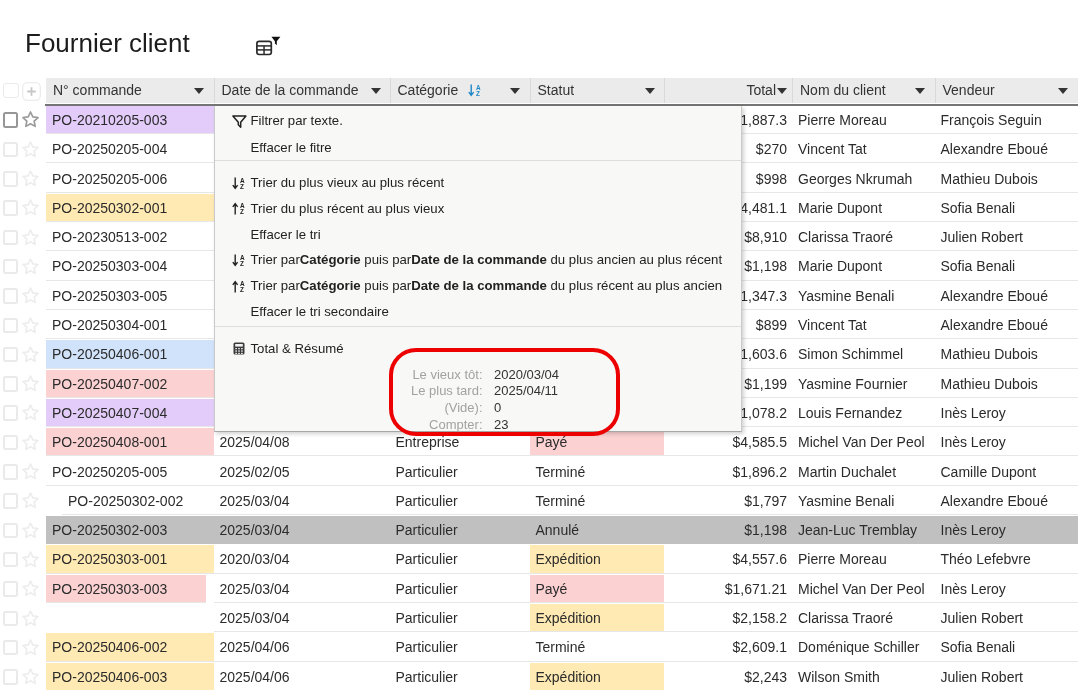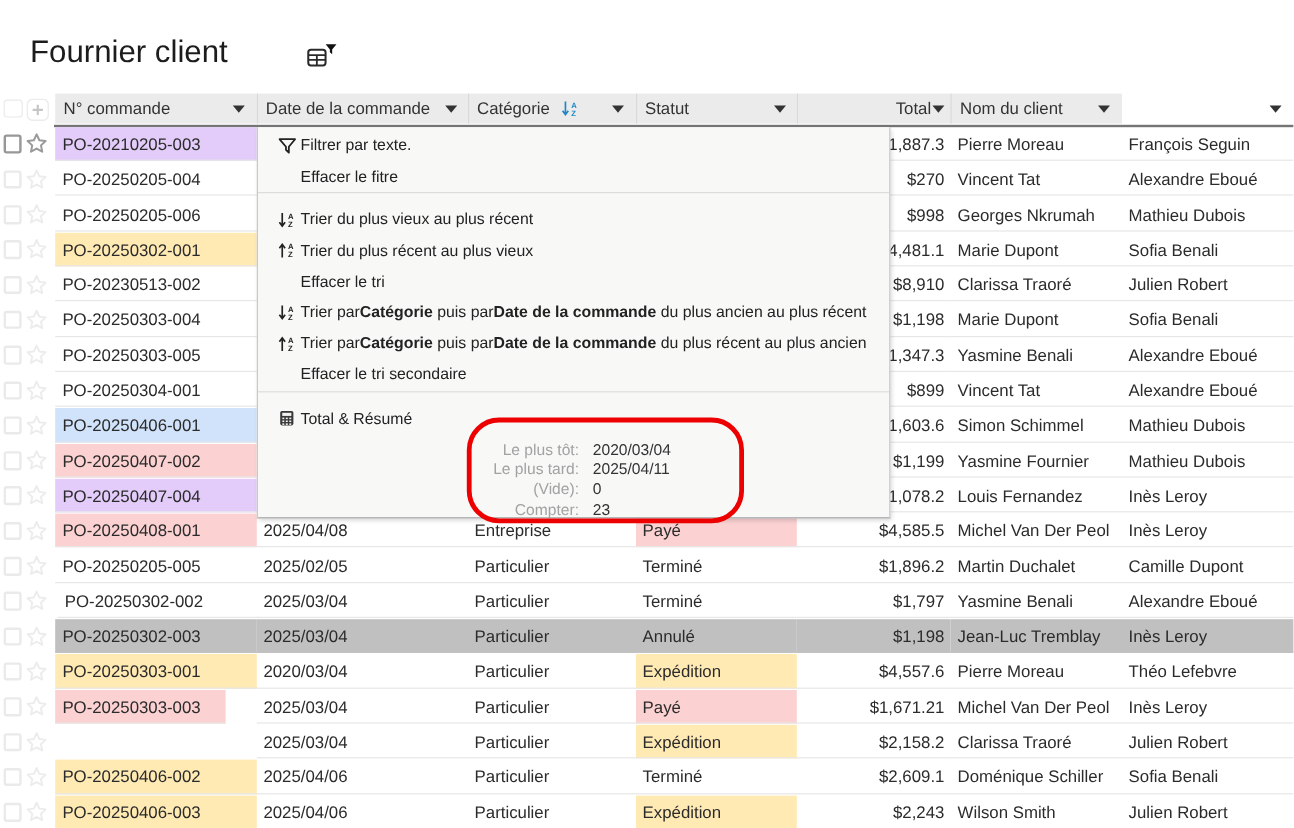--- a/index.html
+++ b/index.html
@@ -52,20 +52,21 @@
 <div class="hcell" style="left:213.5px;width:176.0px;">Date de la commande</div>
 <div class="harrow" style="left:371px"></div>
 <div class="hcell" style="left:389.5px;width:140.0px;">Catégorie</div>
 <div class="harrow" style="left:509.5px"></div>
 <div class="hcell" style="left:529.5px;width:134.5px;">Statut</div>
 <div class="harrow" style="left:644.5px"></div>
 <div class="hcell" style="left:664px;width:128px;text-align:right;padding-right:16px;">Total</div>
 <div class="harrow" style="left:777px"></div>
 <div class="hcell" style="left:792px;width:142.5px;">Nom du client</div>
 <div class="harrow" style="left:915px"></div>
+<div class="hcell" style="left:934.5px;width:143.5px;">Vendeur</div>
 <div class="harrow" style="left:1058px"></div>
 <svg class="abs" style="left:468px;top:6px" width="14" height="13" viewBox="0 0 14 13">
       <path d="M3.2 0.5V10.8M0.8 8.2L3.2 11.4 5.6 8.2" fill="none" stroke="#1e88c7" stroke-width="1.4"></path>
       <text x="8" y="5.6" font-size="6.4" font-weight="bold" fill="#1e88c7" font-family="Liberation Sans">A</text>
       <text x="8" y="12.4" font-size="6.4" font-weight="bold" fill="#1e88c7" font-family="Liberation Sans">Z</text>
     </svg>
 <div class="abs" style="left:2.5px;top:4.5px;width:16px;height:15.5px;border:1.5px solid #eaeaea;border-radius:3px;"></div>
 <svg class="abs" style="left:21.5px;top:3.5px" width="19" height="19" viewBox="0 0 19 19">
 <rect x="0.7" y="0.7" width="17.6" height="17.6" rx="4.5" fill="none" stroke="#ececec" stroke-width="1.3"></rect>
 <path d="M9.5 5.2v8.6M5.2 9.5h8.6" stroke="#c6c6c6" stroke-width="1.8"></path>
@@ -239,21 +240,21 @@
 <div class="cell" style="left:529.5px;width:134.5px">Terminé</div>
 <div class="cell num" style="left:664px;width:128px">$1,896.2</div>
 <div class="cell" style="left:792px;width:142.5px">Martin Duchalet</div>
 <div class="cell" style="left:934.5px;width:143.5px">Camille Dupont</div>
 </div>
 <div class="row" style="top:486.80000000000007px">
 <div class="cb" style="top:6.5px"></div>
 <svg class="star" viewBox="0 0 24 24" style="top:4.5px">
       <path d="M12 2.5l2.9 6.2 6.6.8-4.9 4.6 1.3 6.6-5.9-3.3-5.9 3.3 1.3-6.6L2.5 9.5l6.6-.8z" fill="none" stroke="#ececec" stroke-width="2.0" stroke-linejoin="round"></path>
     </svg>
-<div class="cell" style="left:48px;width:167.5px">PO-20250302-002</div>
+<div class="cell" style="left:62px;width:167.5px">PO-20250302-002</div>
 <div class="cell" style="left:213.5px;width:176.0px">2025/03/04</div>
 <div class="cell" style="left:389.5px;width:140.0px">Particulier</div>
 <div class="cell" style="left:529.5px;width:134.5px">Terminé</div>
 <div class="cell num" style="left:664px;width:128px">$1,797</div>
 <div class="cell" style="left:792px;width:142.5px">Yasmine Benali</div>
 <div class="cell" style="left:934.5px;width:143.5px">Alexandre Eboué</div>
 </div>
 <div class="row" style="top:516.1px">
 <div class="cb" style="top:6.5px"></div>
 <svg class="star" viewBox="0 0 24 24" style="top:4.5px">
@@ -278,21 +279,21 @@
 <div class="cell yellow" style="left:529.5px;width:134.5px">Expédition</div>
 <div class="cell num" style="left:664px;width:128px">$4,557.6</div>
 <div class="cell" style="left:792px;width:142.5px">Pierre Moreau</div>
 <div class="cell" style="left:934.5px;width:143.5px">Théo Lefebvre</div>
 </div>
 <div class="row" style="top:574.7px">
 <div class="cb" style="top:6.5px"></div>
 <svg class="star" viewBox="0 0 24 24" style="top:4.5px">
       <path d="M12 2.5l2.9 6.2 6.6.8-4.9 4.6 1.3 6.6-5.9-3.3-5.9 3.3 1.3-6.6L2.5 9.5l6.6-.8z" fill="none" stroke="#ececec" stroke-width="2.0" stroke-linejoin="round"></path>
     </svg>
-<div class="cell pink" style="left:46px;width:142px">PO-20250303-003</div>
+<div class="cell pink" style="left:46px;width:160px">PO-20250303-003</div>
 <div class="cell" style="left:213.5px;width:176.0px">2025/03/04</div>
 <div class="cell" style="left:389.5px;width:140.0px">Particulier</div>
 <div class="cell pink" style="left:529.5px;width:134.5px">Payé</div>
 <div class="cell num" style="left:664px;width:128px">$1,671.21</div>
 <div class="cell" style="left:792px;width:142.5px">Michel Van Der Peol</div>
 <div class="cell" style="left:934.5px;width:143.5px">Inès Leroy</div>
 </div>
 <div class="row" style="top:604.0px">
 <div class="cb" style="top:6.5px"></div>
 <svg class="star" viewBox="0 0 24 24" style="top:4.5px">
@@ -374,21 +375,21 @@
 <rect x="2.3" y="8.4" width="1.6" height="1.3"></rect>
         <rect x="5.2" y="8.4" width="1.6" height="1.3"></rect>
         <rect x="8.1" y="8.4" width="1.6" height="1.3"></rect>
 <rect x="2.3" y="10.8" width="1.6" height="1.3"></rect>
         <rect x="5.2" y="10.8" width="1.6" height="1.3"></rect>
         <rect x="8.1" y="10.8" width="1.6" height="1.3"></rect>
       </g>
     </svg>
 <div class="msep" style="top:54.3px"></div>
 <div class="msep" style="top:219.6px"></div>
-<div class="slabel" style="top:261.0px;left:0px">Le plus tôt:</div>
+<div class="slabel" style="top:261.0px;left:0px">Le vieux tôt:</div>
 <div class="sval" style="top:261.0px">2020/03/04</div>
 <div class="slabel" style="top:277.3px;left:0px">Le plus tard:</div>
 <div class="sval" style="top:277.3px">2025/04/11</div>
 <div class="slabel" style="top:294.0px;left:0px">(Vide):</div>
 <div class="sval" style="top:294.0px">0</div>
 <div class="slabel" style="top:311.3px;left:0px">Compter:</div>
 <div class="sval" style="top:311.3px">23</div>
 </div>
 <div id="redbox"></div>
 </body></html>

